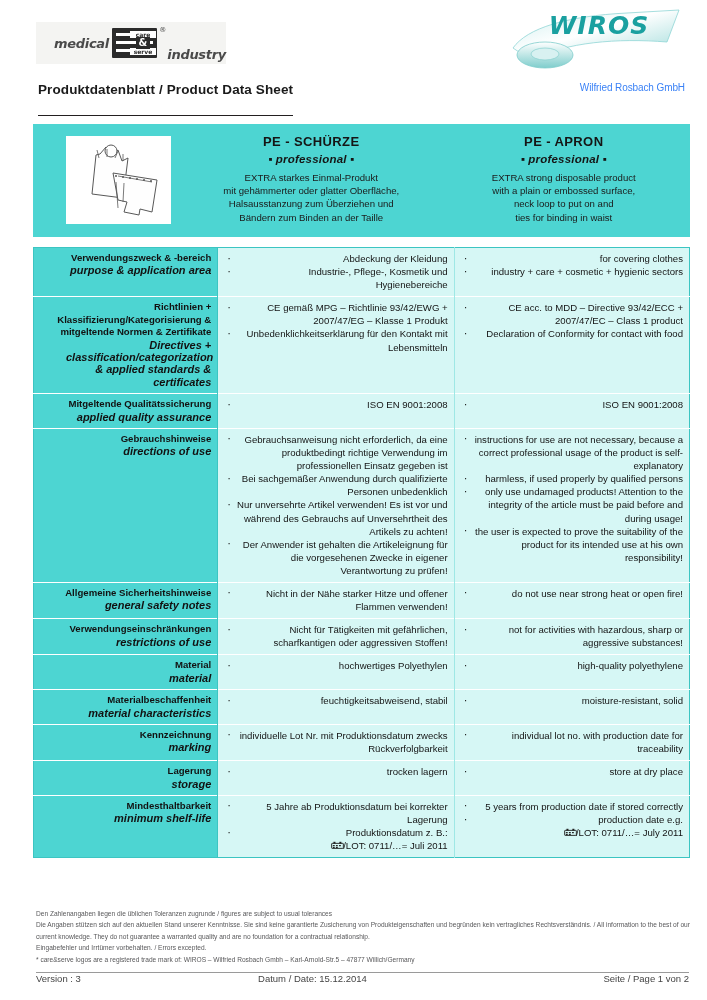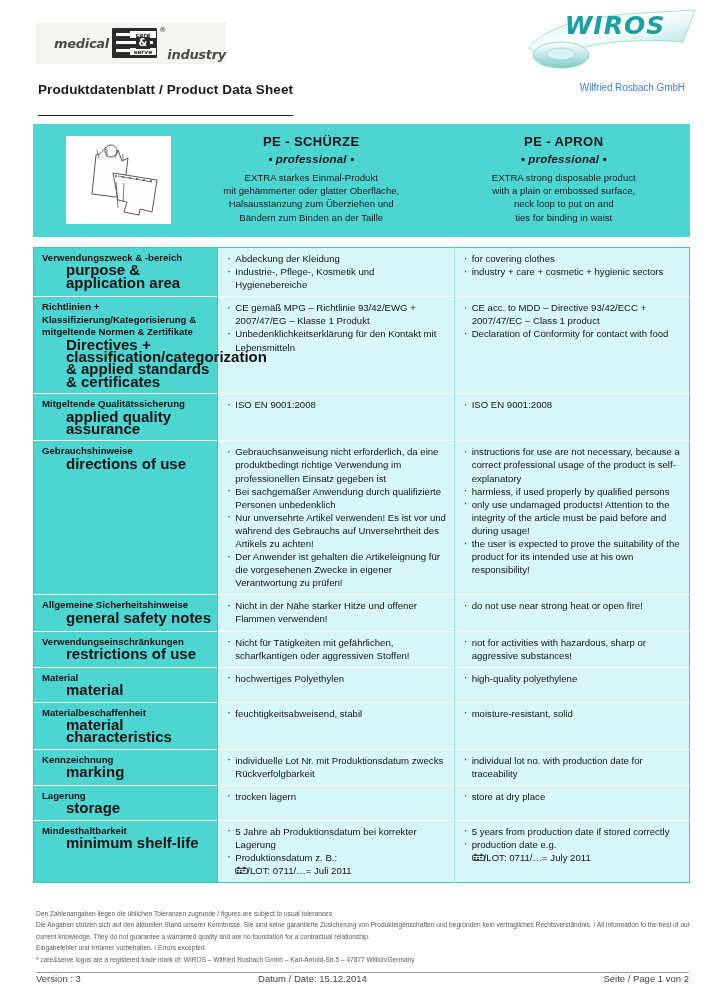--- a/index.html
+++ b/index.html
@@ -80,21 +80,21 @@
     font-size: 13.5px;
     font-weight: bold;
     letter-spacing: 0.1px;
     border-bottom: 1px solid #231f20;
     padding-bottom: 18px;
     color: #1a1a1a;
   }
 
   #logo-wiros {
     position: absolute;
-    right: 4px; top: 8px;
+    right: 20px; top: 8px;
     width: 180px; height: 66px;
   }
   #wiros-company {
     position: absolute;
     right: 22px; top: 82px;
     font-size: 10px;
     color: #3b82f6;
     letter-spacing: -0.1px;
   }
 
@@ -145,20 +145,21 @@
   }
 
   
   #spec-table {
     position: absolute;
     left: 33px; top: 247px;
     width: 657px;
     border-collapse: collapse;
     border: 1.5px solid #3cc5c2;
     table-layout: fixed;
+    text-align: right;
   }
   #spec-table td {
     vertical-align: top;
     border-top: 1px solid #ffffff;
     padding: 4px 6px 5px 8px;
   }
   #spec-table tr:first-child td { border-top: none; }
   .col-label {
     width: 184px;
     background: #4dd5d2;
@@ -174,21 +175,22 @@
     background: #d6f7f5;
   }
   .lbl-de {
     font-weight: bold;
     font-size: 9.6px;
     line-height: 12.4px;
     color: #121212;
   }
   .lbl-en {
     font-weight: bold;
-    font-size: 15px;
+    font-style: italic;
+    font-size: 11px;
     line-height: 12.4px;
     color: #121212;
     margin-left: 24px;
   }
   ul.bul {
     margin: 0; padding: 0; list-style: none;
   }
   ul.bul li {
     font-size: 9.6px;
     line-height: 13.1px;

